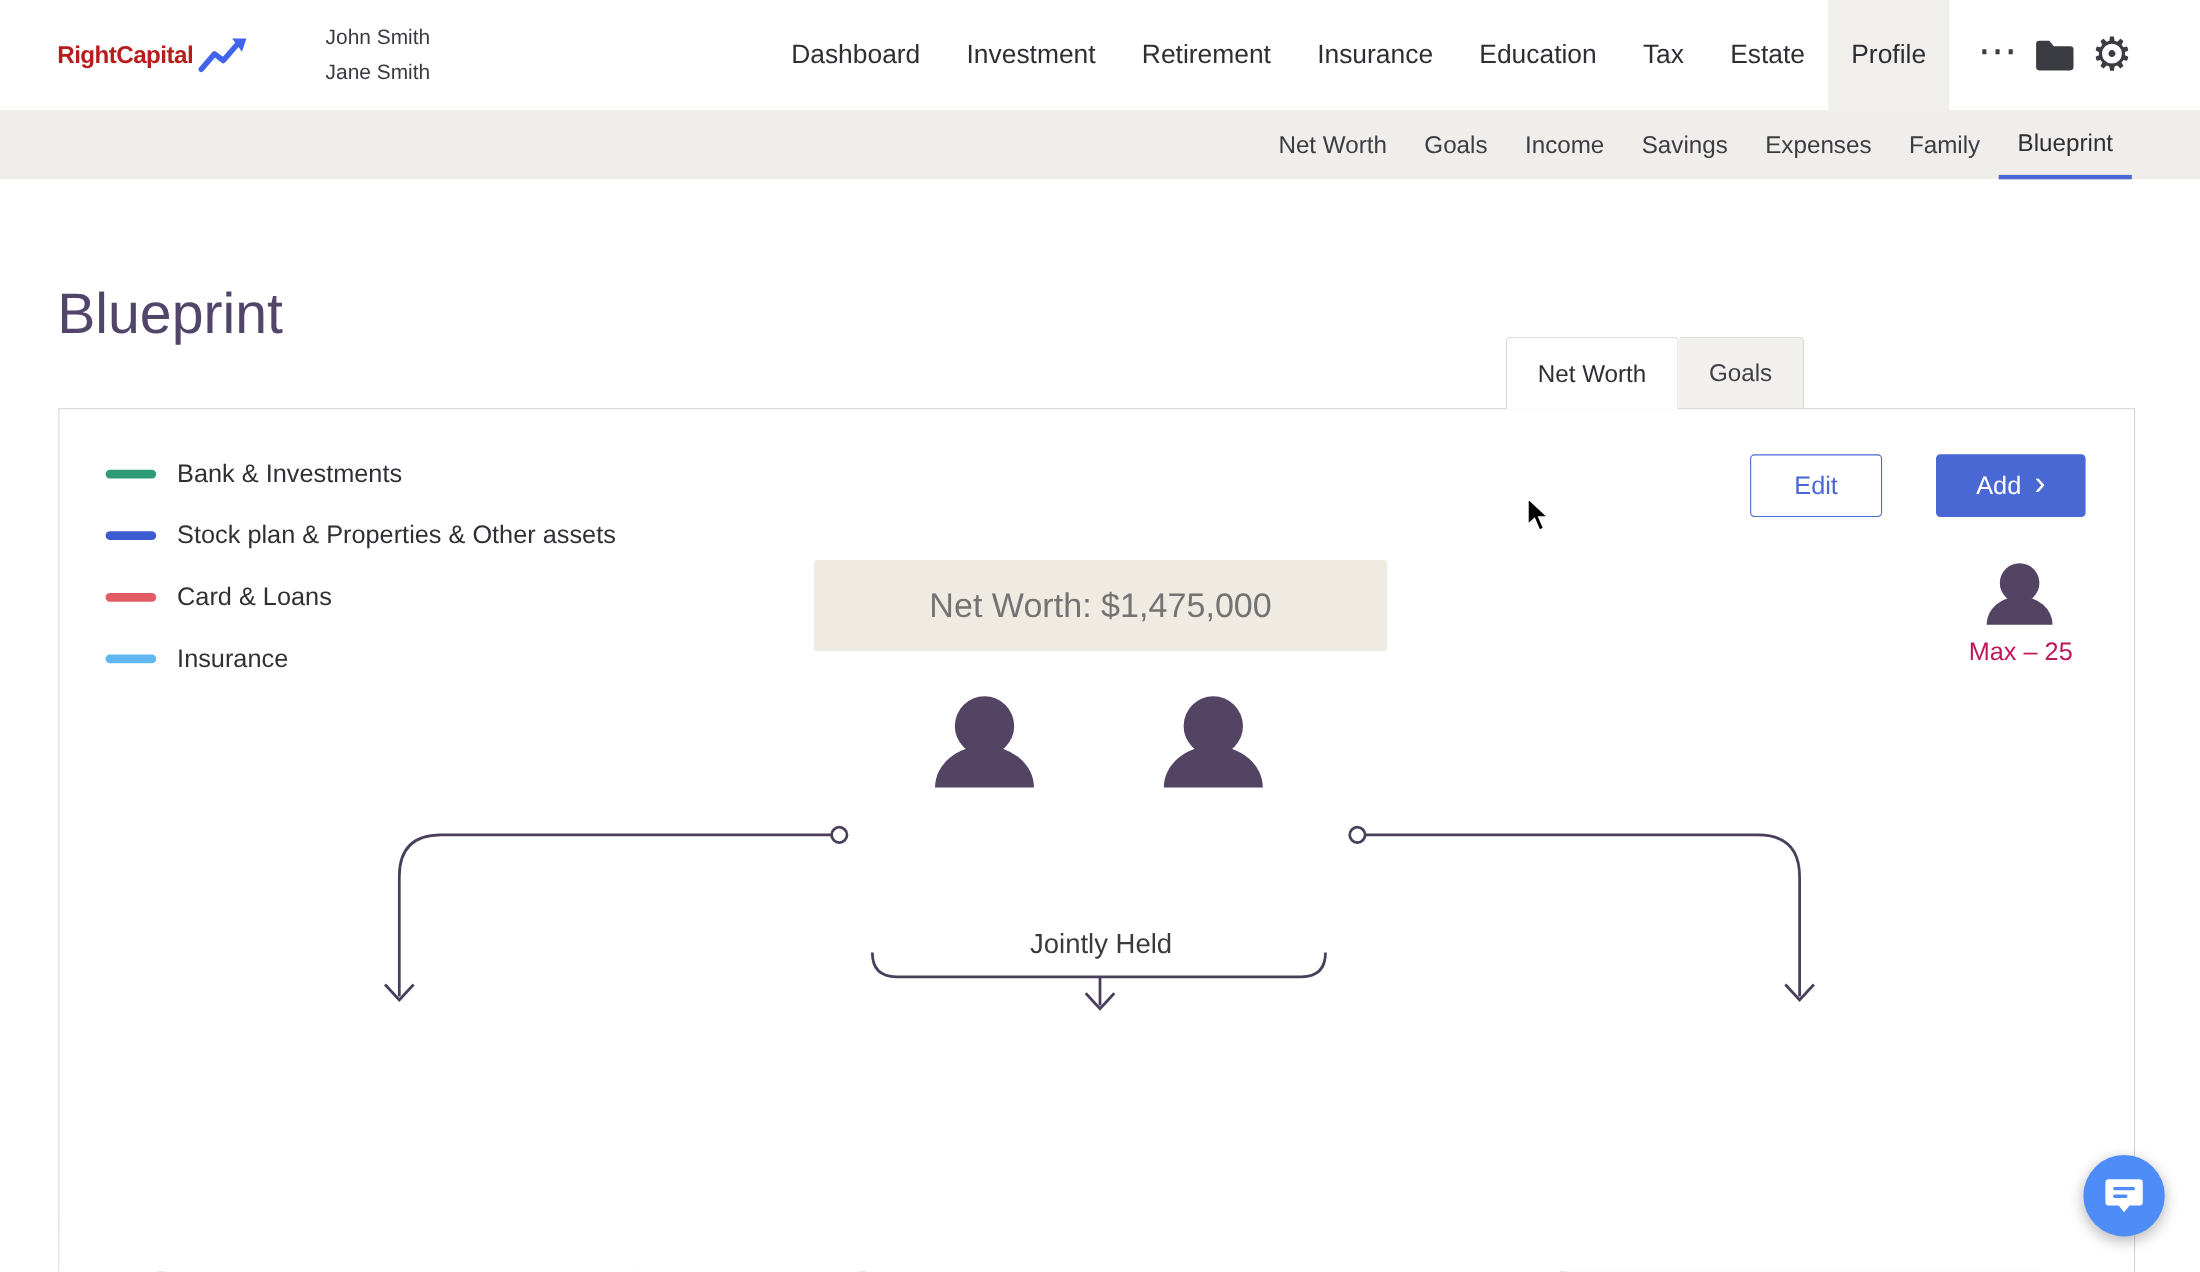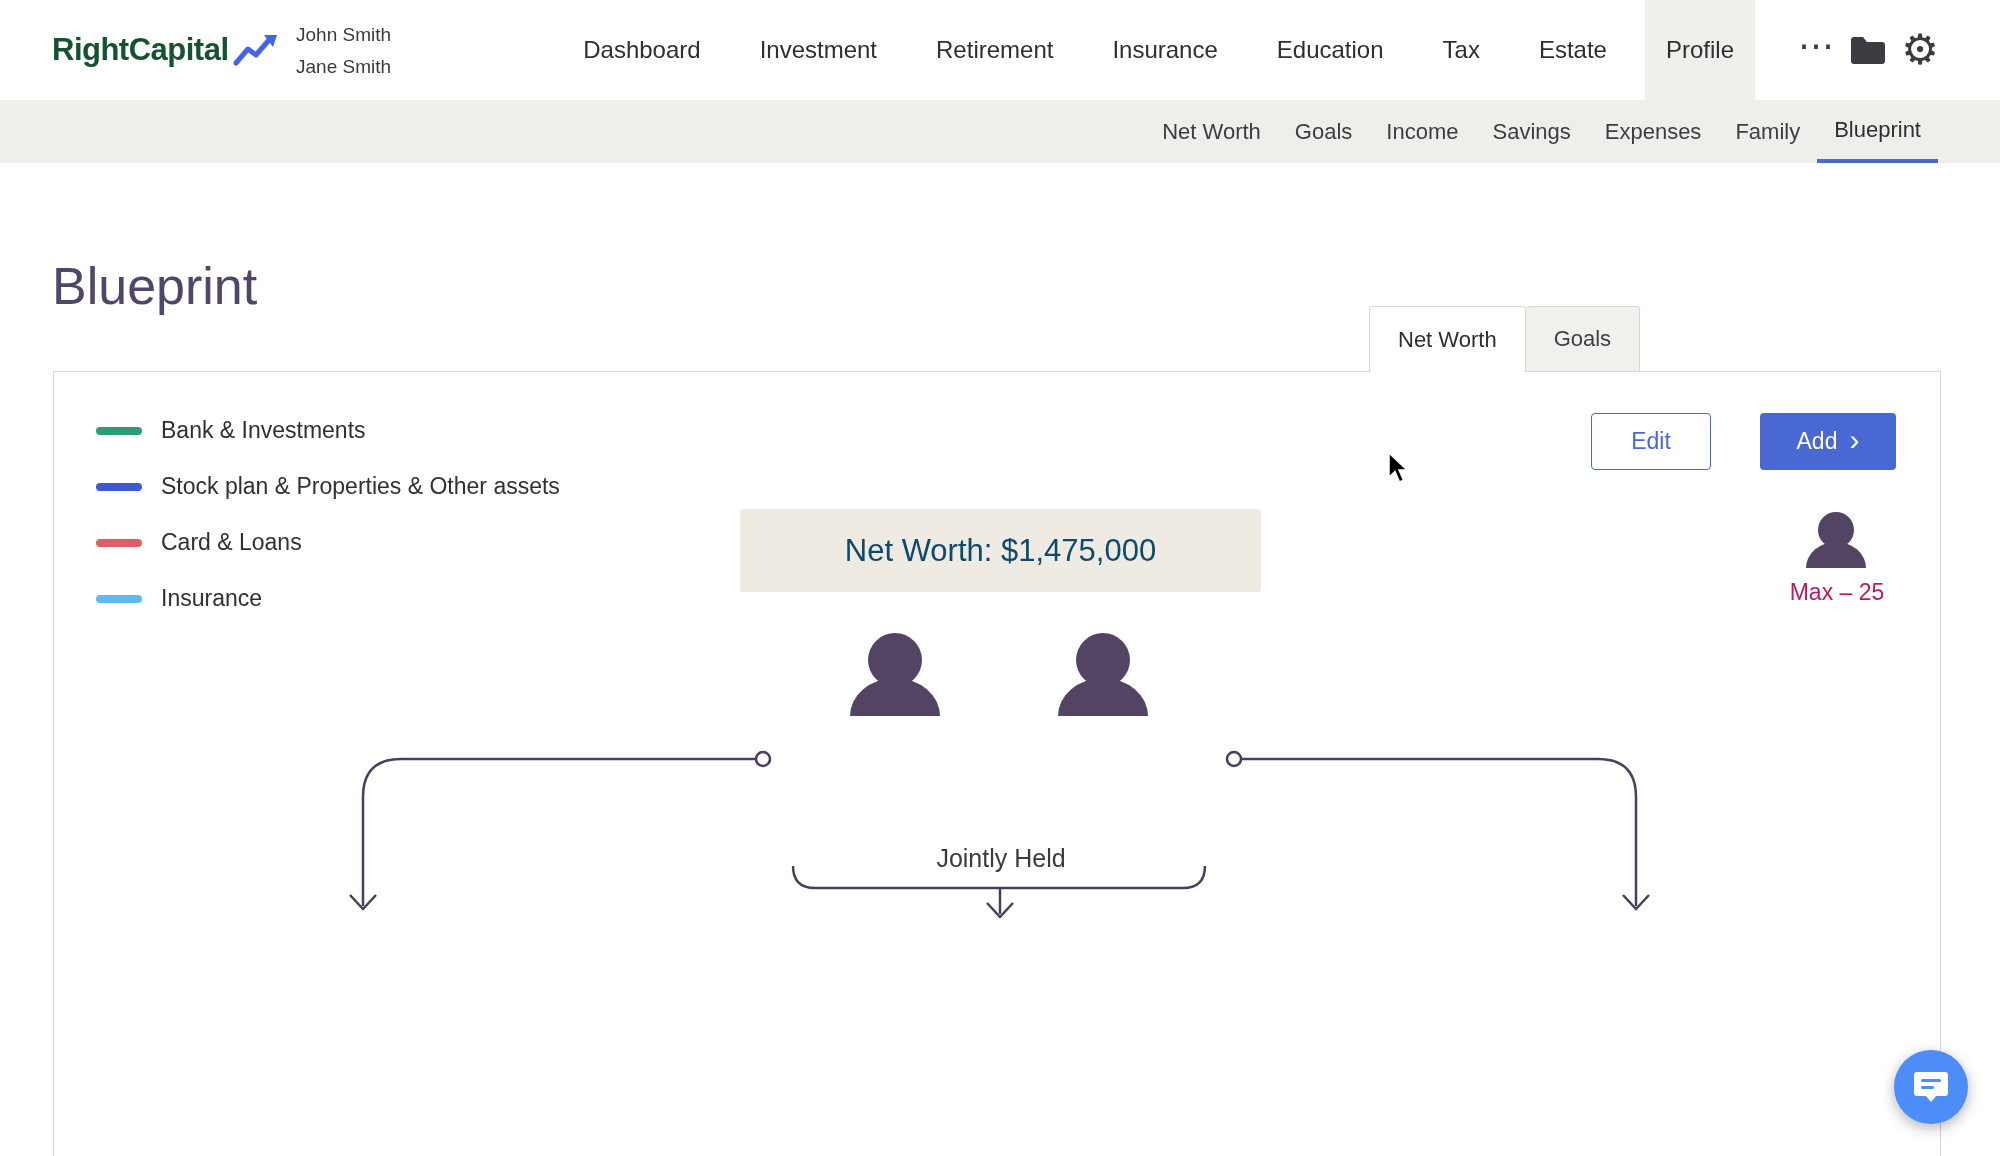--- a/index.html
+++ b/index.html
@@ -3,24 +3,24 @@
 <meta charset="utf-8">
 <style>
   * { margin:0; padding:0; box-sizing:border-box; }
   html,body { width:2000px; height:1156px; overflow:hidden; background:#fff;
               font-family:"Liberation Sans", sans-serif; color:#33333a; }
   .stage { position:relative; width:2000px; height:1156px; }
 
   
   .header { position:absolute; top:0; left:0; width:2000px; height:100px; background:#fff; z-index:6; }
   .logo-group { position:absolute; left:52px; top:0; height:100px; display:flex; align-items:center; cursor:pointer; }
-  .logo-text { font-size:31px; font-weight:700; color:#14532d; letter-spacing:-0.5px; }
+  .logo-text { font-size:22px; font-weight:700; color:#b91c1c; letter-spacing:-0.5px; }
   .logo-zig { margin-left:4px; margin-top:6px; }
   .clients { position:absolute; left:296px; top:19px; font-size:19px; color:#3a3a42; line-height:32px; cursor:pointer; }
-  .hdr-right { position:absolute; right:54px; top:0; height:100px; display:flex; align-items:stretch;gap:17px; }
+  .hdr-right { position:absolute; right:54px; top:0; height:100px; display:flex; align-items:stretch; }
   .hnav-item { display:flex; align-items:center; padding:0 21px; font-size:24px; color:#2e2e35; cursor:pointer; }
   .hnav-item.active { background:#f1efec; }
   .hdr-icons { display:flex; align-items:center; margin-left:18px; }
   .icon-btn { display:flex; align-items:center; justify-content:center; width:52px; height:100px; cursor:pointer; }
   .dots-glyph { font-size:36px; color:#3b3b42; line-height:1; transform:translateY(-4px); }
   .gear-glyph { font-size:42px; color:#3b3b42; line-height:1; }
 
   
   .subnav { position:absolute; top:100px; left:0; width:2000px; height:63px; background:#f0eeea;
             display:flex; justify-content:flex-end; padding-right:62px; z-index:5; }
@@ -39,21 +39,21 @@
   .card { position:absolute; left:53px; top:371px; width:1888px; height:800px; background:#fff;
           border:1px solid #d9d7d3; z-index:1; }
   .legend-row { position:absolute; left:42px; display:flex; align-items:center; gap:19px; }
   .swatch { width:46px; height:8px; border-radius:4px; }
   .sw-green { background:#2f9c77; } .sw-blue { background:#3d5bd0; }
   .sw-red { background:#e25c66; } .sw-lblue { background:#5fb8f0; }
   .legend-label { font-size:23px; color:#2f2f36; }
 
   .networth-box { position:absolute; left:686px; top:137px; width:521px; height:83px; background:#f0ebe2;
                   border-radius:3px; display:flex; align-items:center; justify-content:center;
-                  font-size:31px; font-weight:500; color:#0c4a6e; }
+                  font-size:31px; font-weight:500; color:#737373; }
 
   .btn-edit { position:absolute; left:1537px; top:41px; width:120px; height:57px; background:#fff;
               border:1px solid #4a68d4; border-radius:4px; color:#4a68d4; font-size:23px;
               display:flex; align-items:center; justify-content:center; cursor:pointer; }
   .btn-add { position:absolute; left:1706px; top:41px; width:136px; height:57px; background:#4a68d4;
              border:none; border-radius:4px; color:#fff; font-size:23px;
              display:flex; align-items:center; justify-content:center; cursor:pointer; }
   .add-chev { font-size:30px; margin-left:12px; transform:translateY(-2px); }
 
   .max-label { position:absolute; left:1700px; top:207px; width:166px; text-align:center; font-size:23px; color:#be185d; }

